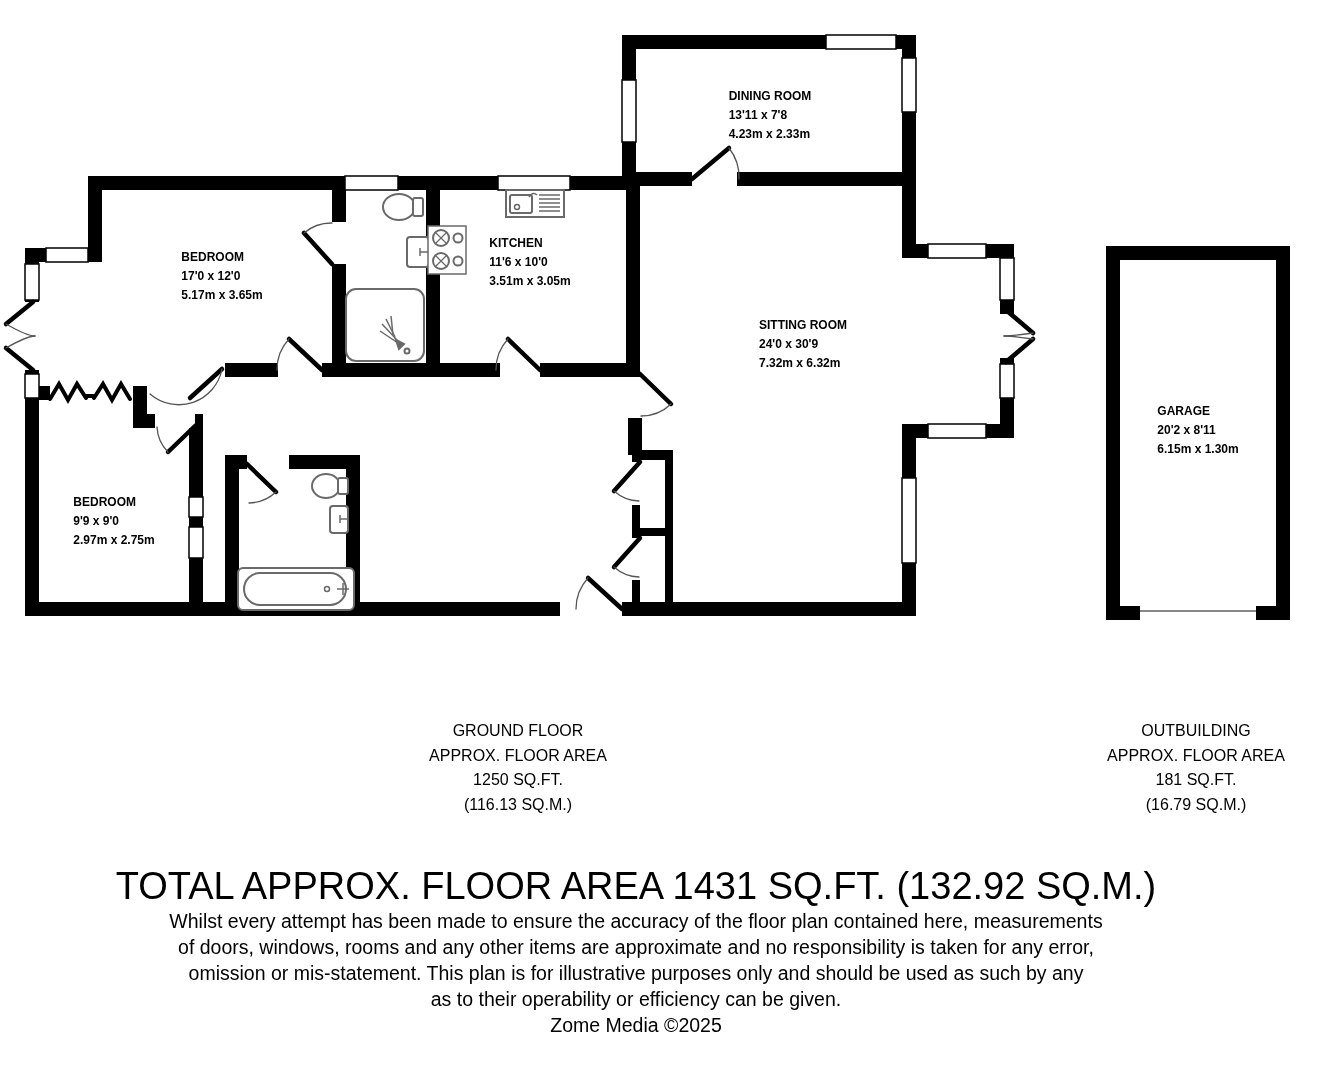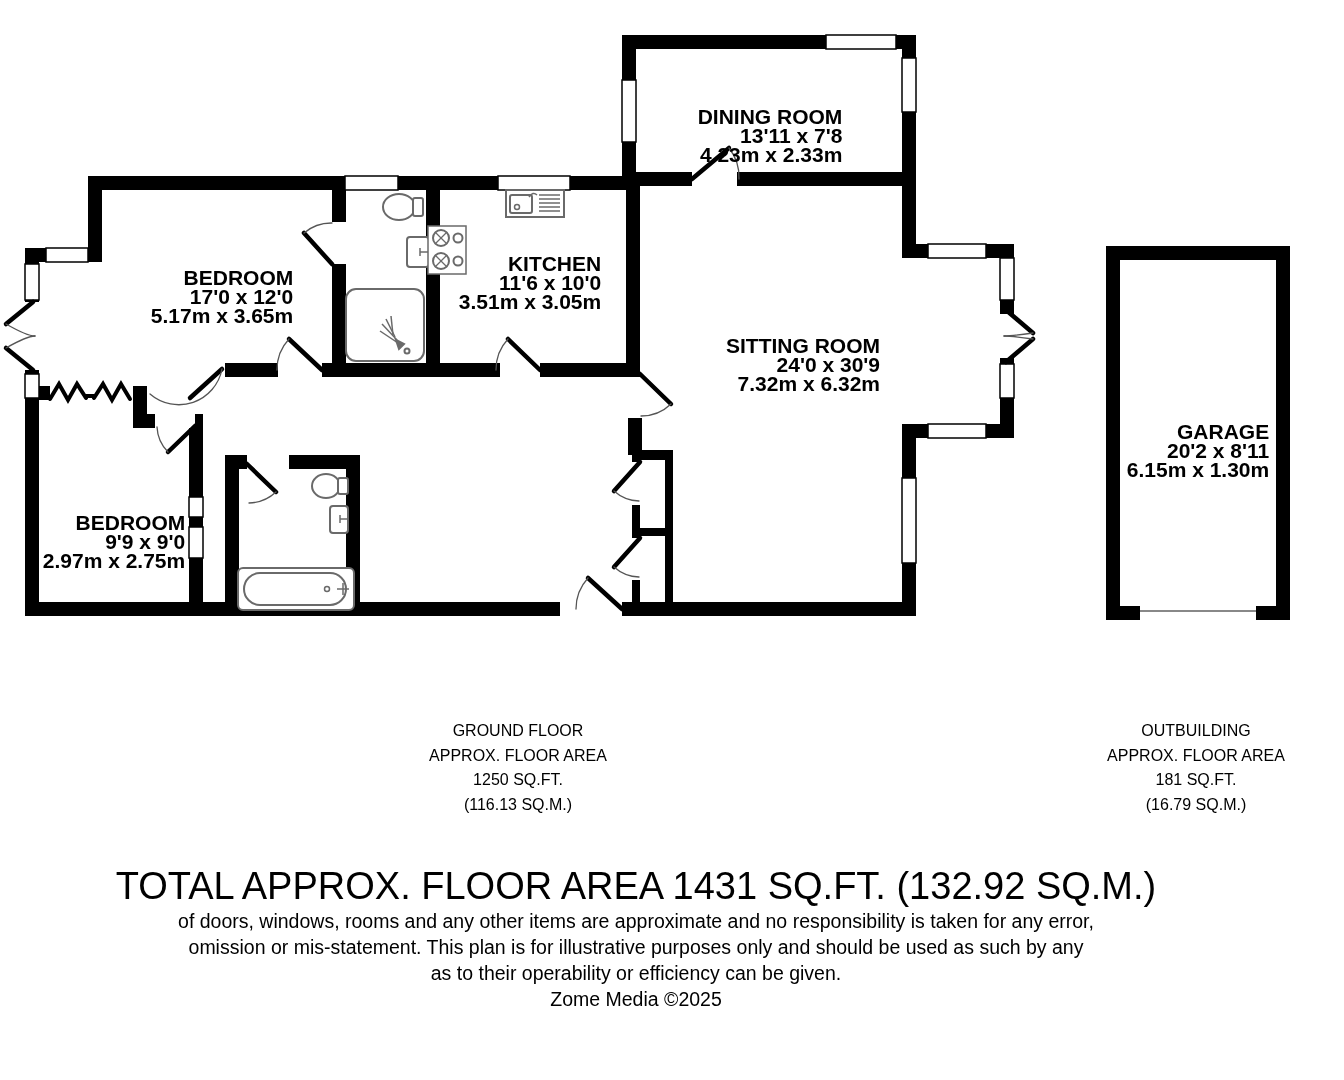--- a/index.html
+++ b/index.html
@@ -1,20 +1,20 @@
 <!DOCTYPE html>
 <html><head>
 <meta charset="utf-8">
 <style>
   html,body{margin:0;padding:0;background:#fff;}
   .stage{position:relative;width:1344px;height:1080px;background:#fff;overflow:hidden;
          font-family:"Liberation Sans",sans-serif;color:#000;}
   .plan-svg{position:absolute;left:0;top:0;}
-  .room-label{position:absolute;transform:translateX(-50%);text-align:right;
-              font-weight:bold;font-size:21px;line-height:19px;white-space:nowrap;margin-top:20px;}
+  .room-label{position:absolute;transform:translateX(-50%);text-align:left;
+              font-weight:bold;font-size:12px;line-height:19px;white-space:nowrap;}
   .area-block{position:absolute;transform:translateX(-50%);text-align:center;
               font-size:16px;line-height:24.5px;white-space:nowrap;}
   .total-line{position:absolute;transform:translateX(-50%);text-align:center;
               font-size:38px;line-height:34px;white-space:nowrap;}
   .disclaimer{position:absolute;transform:translateX(-50%);text-align:center;
               font-size:19.5px;line-height:26px;white-space:nowrap;}
   .credit{font-size:19.5px;line-height:26px;}
 </style>
 </head>
 <body>
@@ -302,19 +302,20 @@
   <div class="area-block" style="left:1196px;top:719px;">
     <div>OUTBUILDING</div>
     <div>APPROX. FLOOR AREA</div>
     <div>181 SQ.FT.</div>
     <div>(16.79 SQ.M.)</div>
   </div>
 
   <div class="total-line" style="left:636px;top:869px;">TOTAL APPROX. FLOOR AREA 1431 SQ.FT. (132.92 SQ.M.)</div>
 
   <div class="disclaimer" style="left:636px;top:908px;">
+    <div>Whilst every attempt has been made to ensure the accuracy of the floor plan contained here, measurements</div>
     <div>of doors, windows, rooms and any other items are approximate and no responsibility is taken for any error,</div>
     <div>omission or mis-statement. This plan is for illustrative purposes only and should be used as such by any</div>
     <div>as to their operability or efficiency can be given.</div>
     <div class="credit">Zome Media ©2025</div>
   </div>
 
 </div>
 
 </body></html>

